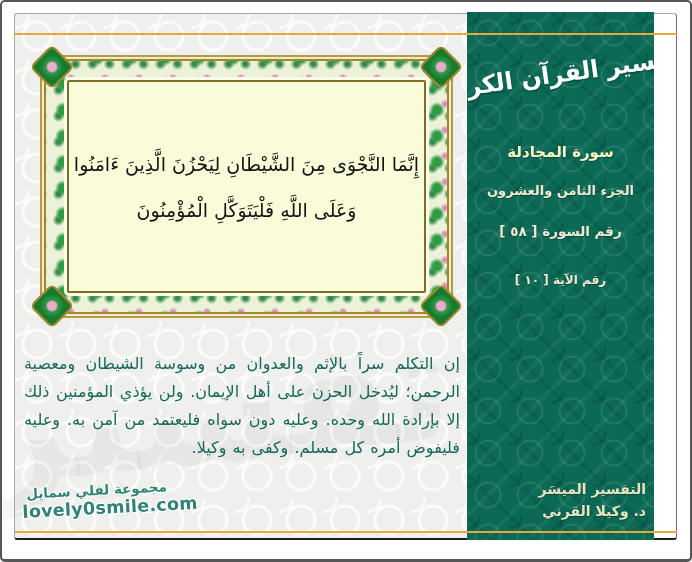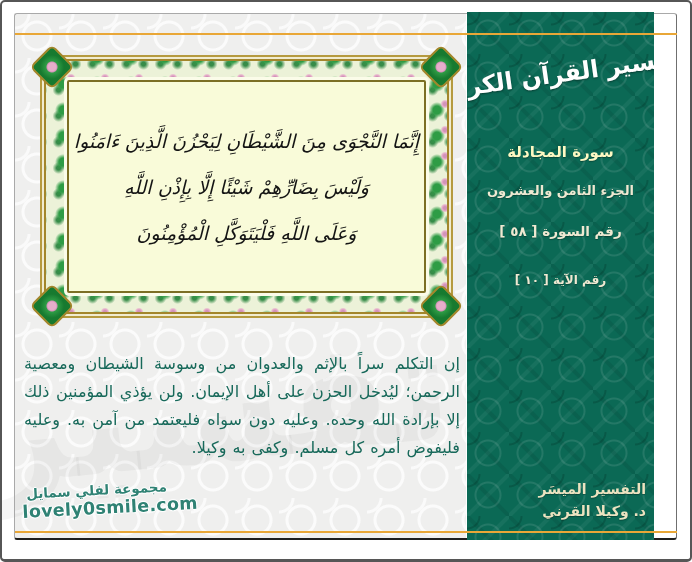--- a/index.html
+++ b/index.html
@@ -41,21 +41,20 @@
     border:2px solid #a3862b; border-radius:14px;
     padding:19px 21px;
     background-color:#ecf2d8;
     background-image:
       radial-gradient(circle, #d293b8 1.5px, #e7aecb 3px, rgba(231,174,203,0) 4.5px),
       radial-gradient(circle, #2e9c45 4px, rgba(46,156,69,0) 8px),
       radial-gradient(circle, rgba(23,122,47,0.85) 2px, rgba(23,122,47,0) 6px);
     background-size:34px 26px, 34px 26px, 17px 26px;
     background-position:8px 4px, 0 10px, 4px 16px;
     box-shadow:0 0 0 2px #f1ecd0, 0 0 0 4px #b59a3f;
-    font-style:italic;
   }
   .verse-inner{
     width:100%; height:100%;
     border:2px solid #7c6f25; border-radius:2px;
     box-shadow:0 0 0 3px #fbfce9;
     background:#f9fbd9;
     display:flex; flex-direction:column; justify-content:center; align-items:center;
     direction:rtl; overflow:hidden; padding:0 4px;
   }
   .verse-line{
@@ -138,21 +137,20 @@
   <div class="ghost">تفسير القرآن</div>
   <div class="card-outline"></div>
 
   <div class="verse-frame">
     <div class="corner tl"></div>
     <div class="corner tr"></div>
     <div class="corner bl"></div>
     <div class="corner br"></div>
     <div class="verse-inner">
       <div class="verse-line">إِنَّمَا النَّجْوَى مِنَ الشَّيْطَانِ لِيَحْزُنَ الَّذِينَ ءَامَنُوا</div>
-      <div class="verse-line">وَلَيْسَ بِضَارِّهِمْ شَيْئًا إِلَّا بِإِذْنِ اللَّهِ</div>
       <div class="verse-line">وَعَلَى اللَّهِ فَلْيَتَوَكَّلِ الْمُؤْمِنُونَ</div>
     </div>
   </div>
 
   <div class="tafsir">إن التكلم سراً بالإثم والعدوان من وسوسة الشيطان ومعصية الرحمن؛ ليُدخل الحزن على أهل الإيمان. ولن يؤذي المؤمنين ذلك إلا بإرادة الله وحده. وعليه دون سواه فليعتمد من آمن به. وعليه فليفوض أمره كل مسلم. وكفى به وكيلا.</div>
 
   <div class="watermark">
     <div class="wm-ar">مجموعة لفلي سمايل</div>
     <div class="wm-en">lovely0smile.com</div>
   </div>

